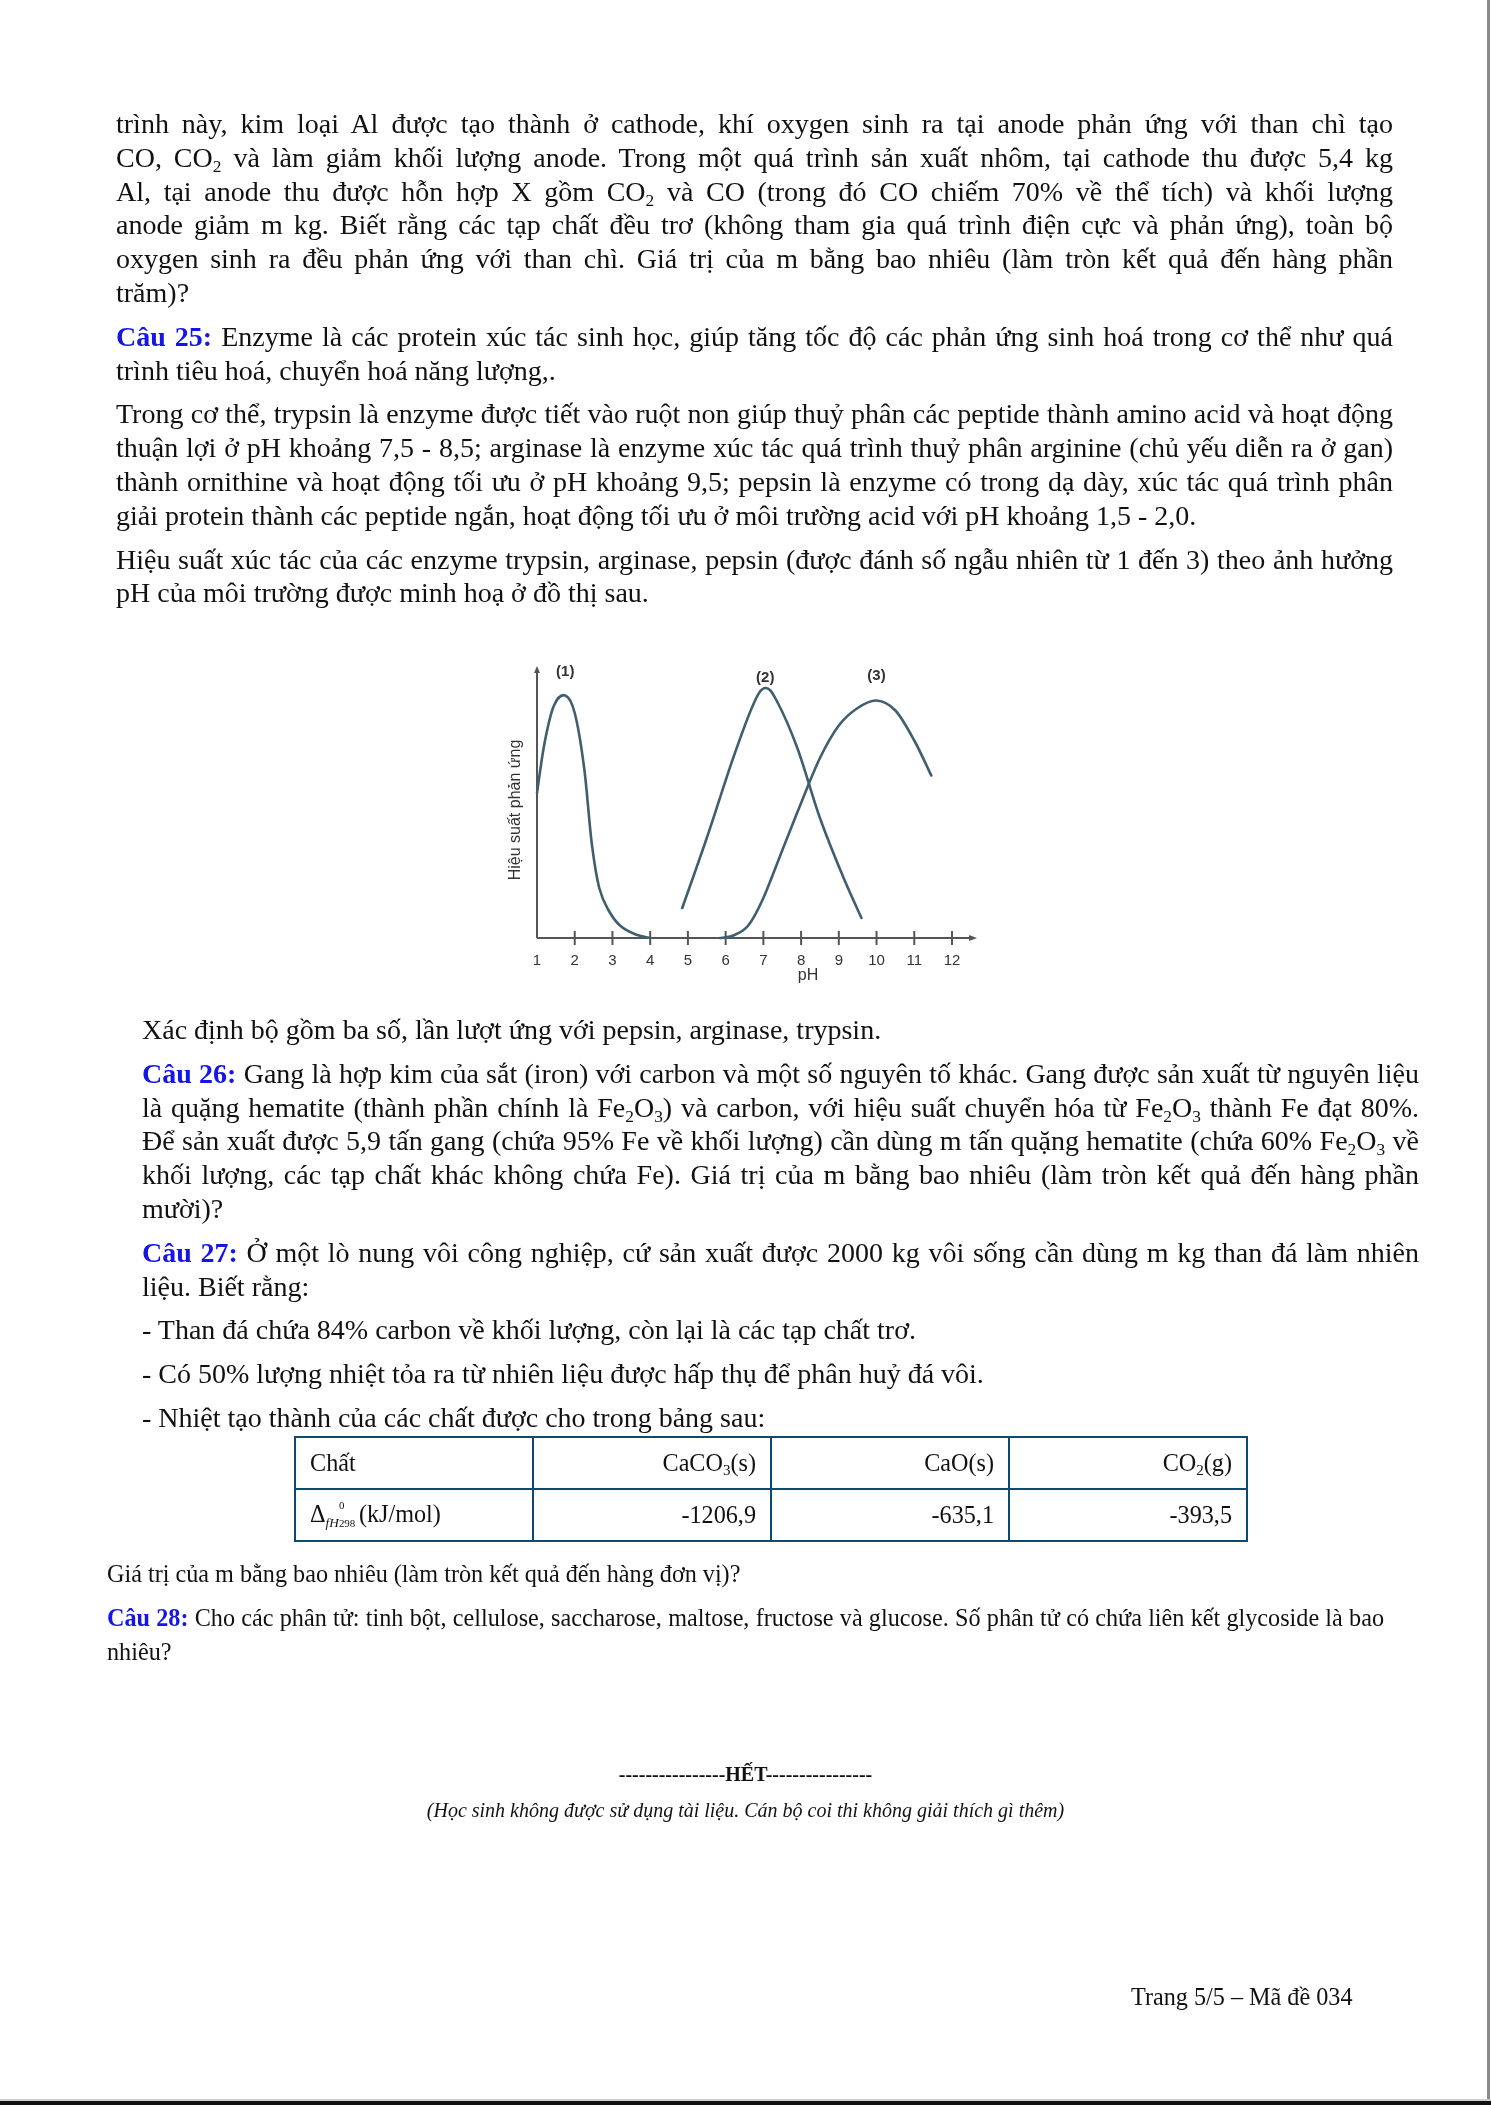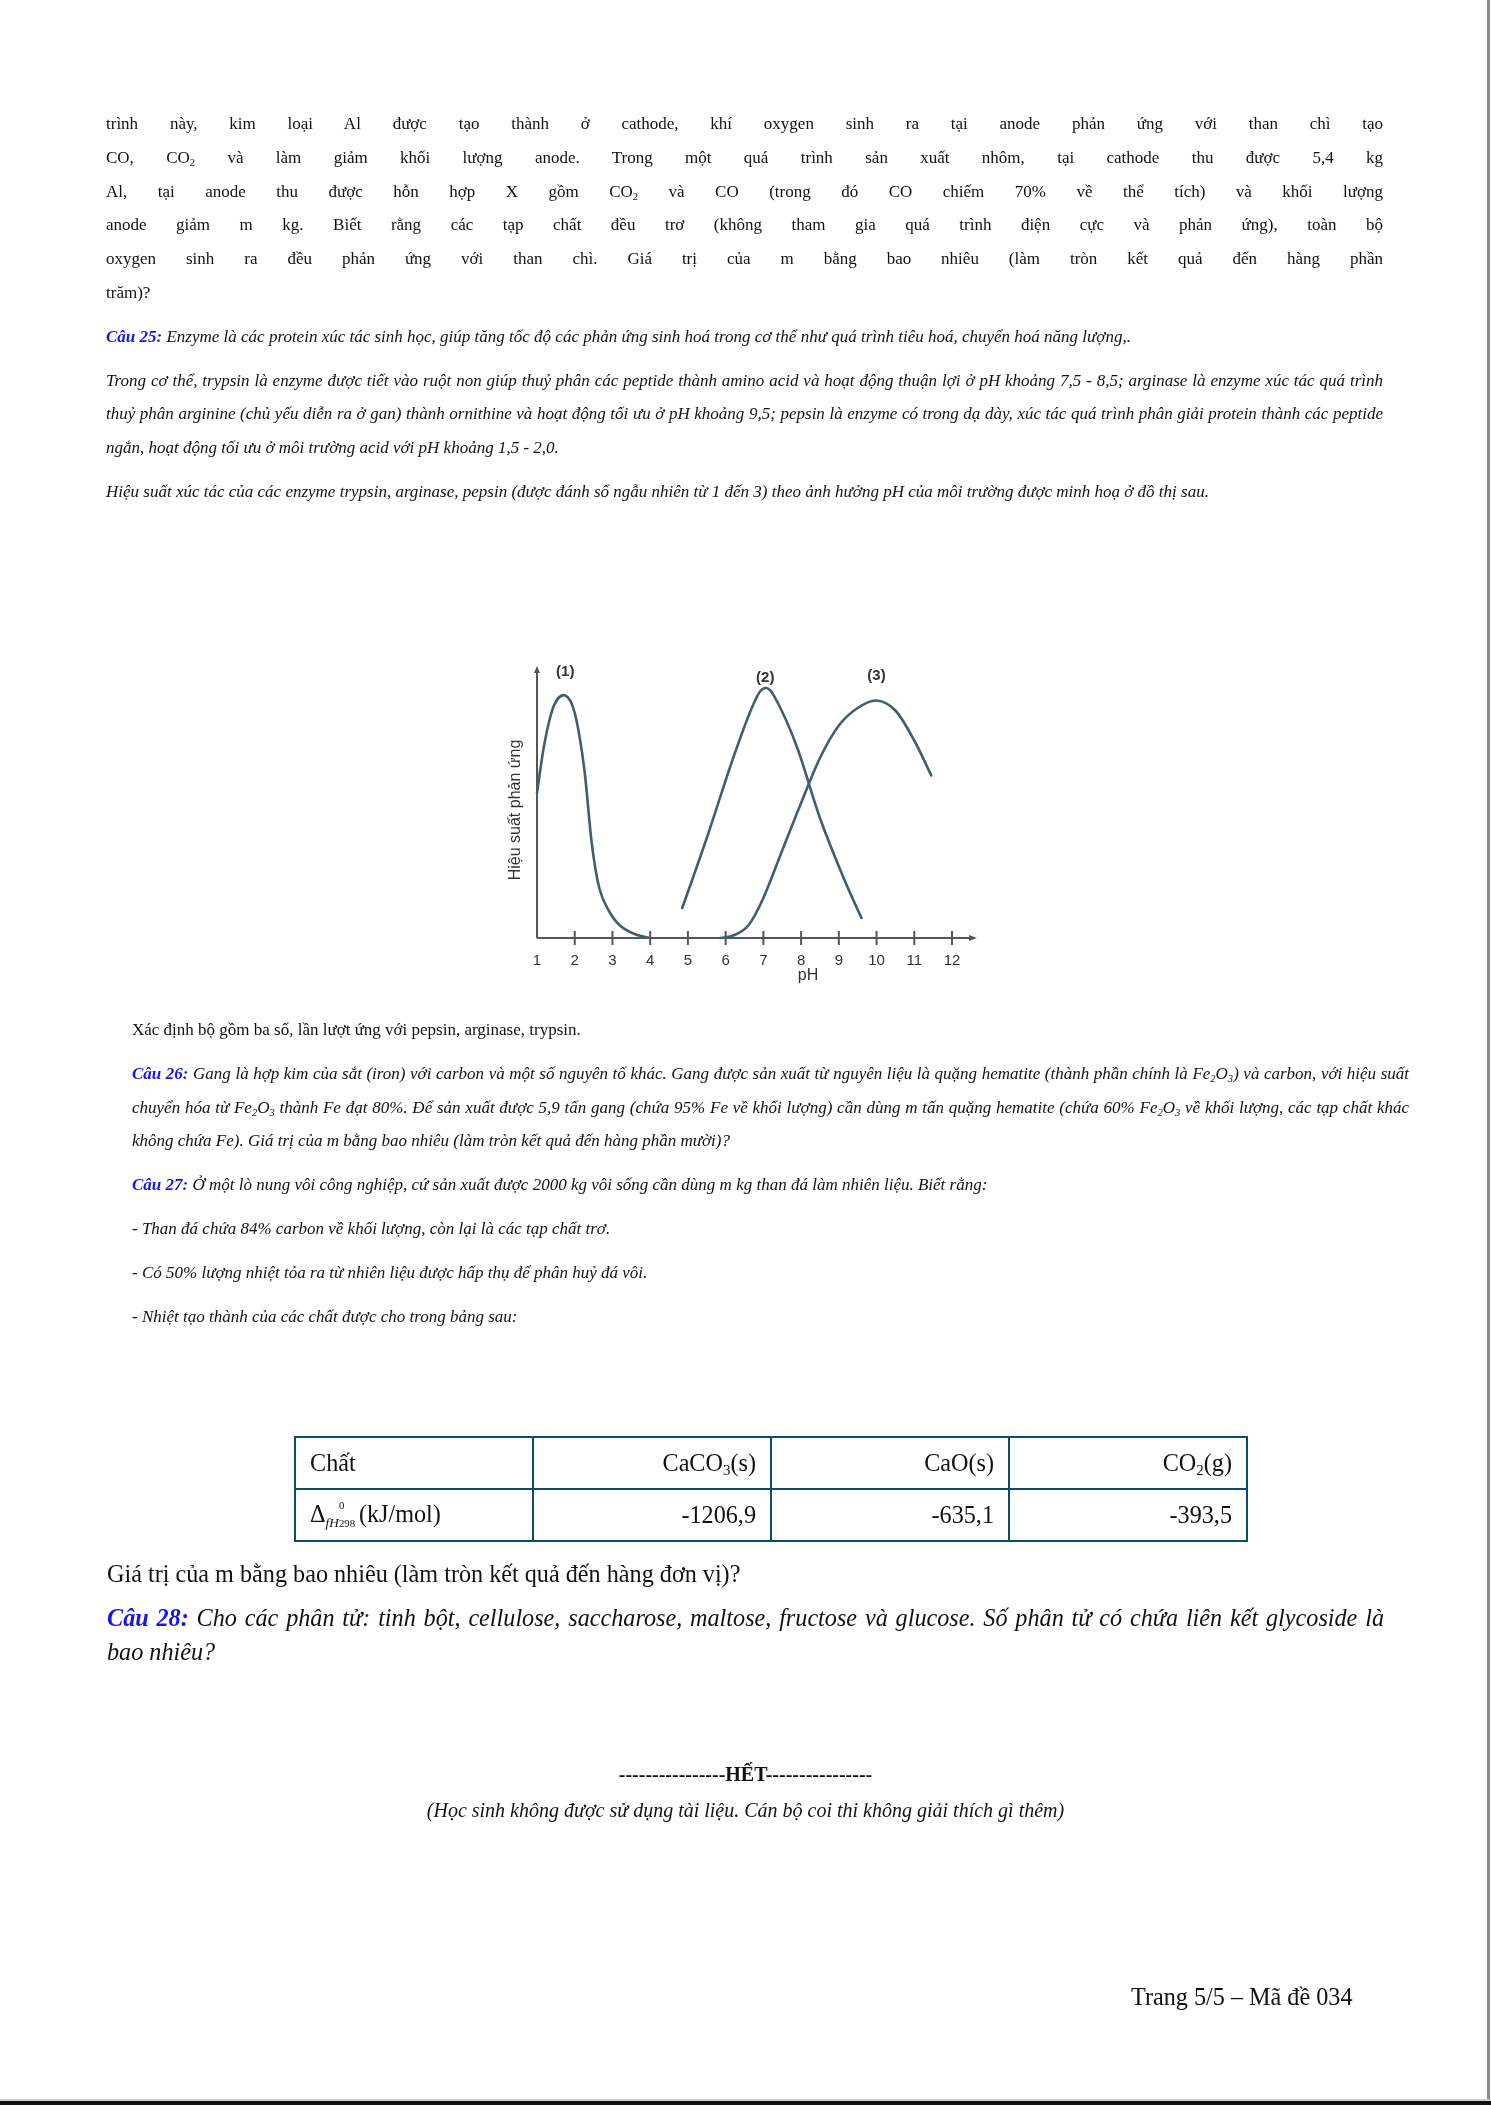--- a/index.html
+++ b/index.html
@@ -2,23 +2,23 @@
 <html><head>
 <meta charset="utf-8">
 <style>
   html, body { margin:0; padding:0; background:#ffffff; }
   body { width:1491px; height:2107px; position:relative; overflow:hidden;
          font-family:"Liberation Serif", "DejaVu Serif", serif; color:#111; }
   .page-border-right { position:absolute; left:1487px; top:0; width:3px; height:2103px; background:#8a8a8a; }
   .page-border-bottom { position:absolute; left:0; top:2101px; width:1491px; height:4px; background:#111; }
   .page-border-bottom-shadow { position:absolute; left:0; top:2099px; width:1491px; height:2px; background:#cfcfcf; }
 
-  .content { position:absolute; left:106px; top:107px; width:1277px; font-size:17px; line-height:33.8px; }
+  .content { position:absolute; left:116px; top:107px; width:1277px; font-size:28px; line-height:33.8px; }
   .p { margin:0; text-align:justify; text-align-last:left; }
-  .gap { margin-top:10px;font-style:italic; }
+  .gap { margin-top:10px; }
   .q-label { color:#1515e6; font-weight:bold; }
   sub { font-size:0.62em; line-height:0; vertical-align:-0.28em; }
 
   .chart-wrap { position:absolute; left:480px; top:650px; width:540px; height:360px; }
   .chart-wrap svg { display:block; }
 
   table.heat { position:absolute; left:294px; top:1436px; border-collapse:collapse; font-size:24.2px; }
   table.heat td { border:2px solid #0c4a6e; height:50px; padding:0 14px; }
   table.heat td.c1 { width:208px; text-align:left; }
   table.heat td.cv { width:208px; text-align:right; }

